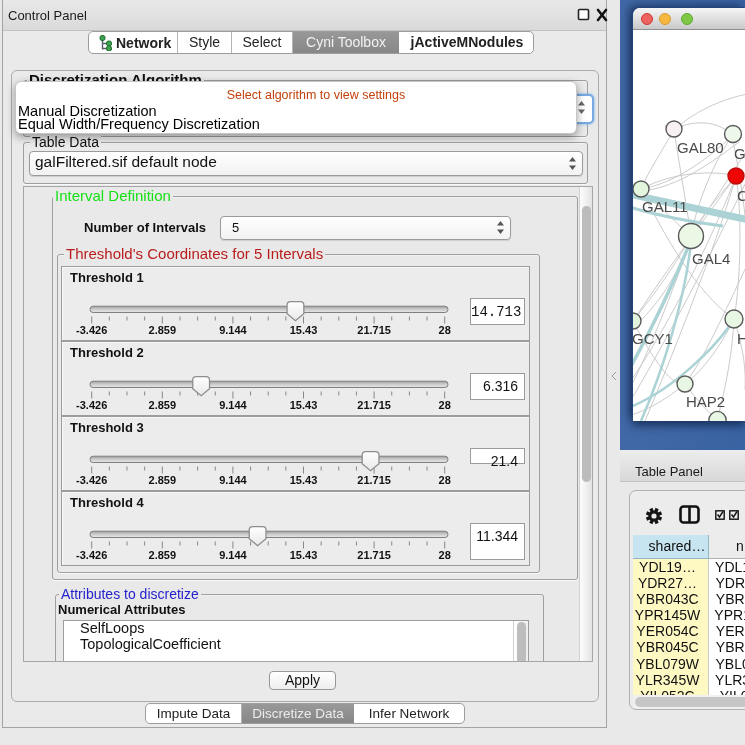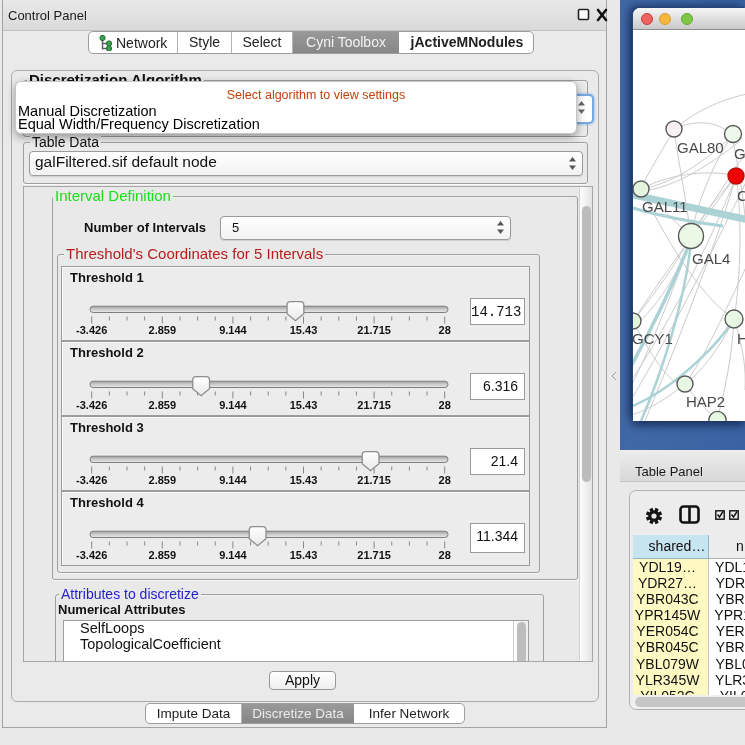--- a/index.html
+++ b/index.html
@@ -24,21 +24,21 @@
   </div>
 
   <div class="abs" style="left:85px;top:31px;width:446px;height:23px;background:#ffffff;border:1px solid #9d9d9d;border-radius:5px;box-sizing:border-box;overflow:hidden;font-size:14px;color:#222;">
     <div class="abs" style="left:0;top:0;width:89px;height:100%;border-right:1px solid #b5b5b5;box-sizing:border-box;">
       <svg class="abs" style="left:10px;top:3px" width="14" height="16" viewBox="0 0 14 16">
         <path d="M3.5 4 L3.5 14.5 M3.5 8.5 L8 8.5 M3.5 13.5 L8 13.5" stroke="#5d5d70" stroke-width="1.4" fill="none"></path>
         <rect x="1" y="0.5" width="5" height="5" rx="2" fill="#3fa04e" stroke="#1f7030" stroke-width="1"></rect>
         <rect x="7.5" y="6" width="5" height="5" rx="2" fill="#3fa04e" stroke="#1f7030" stroke-width="1"></rect>
         <rect x="7.5" y="11" width="5" height="5" rx="2" fill="#3fa04e" stroke="#1f7030" stroke-width="1"></rect>
       </svg>
-      <span class="abs" style="left:27px;top:3px;">Network</span>
+      <span class="abs" style="left:27px;top:3px;font-weight:bold;">Network</span>
     </div>
     <div class="abs" style="left:89px;top:0;width:54px;height:100%;border-right:1px solid #b5b5b5;box-sizing:border-box;text-align:center;line-height:21px;">Style</div>
     <div class="abs" style="left:143px;top:0;width:61px;height:100%;border-right:1px solid #b5b5b5;box-sizing:border-box;text-align:center;line-height:21px;">Select</div>
     <div class="abs" style="left:204px;top:0;width:106px;height:100%;background:linear-gradient(#989898,#878787);color:#f2f2f2;text-align:center;line-height:21px;">Cyni Toolbox</div>
     <div class="abs" style="left:310px;top:0;width:136px;height:100%;text-align:center;line-height:21px;font-weight:bold;">jActiveMNodules</div>
   </div>
 
   <div class="abs" style="left:8px;top:70px;width:586px;height:630px;background:#eaeaea;border:1px solid #ababab;border-radius:6px;"></div>
 
   <div class="grp" style="left:20px;top:80px;width:563px;height:55px;"></div>
@@ -213,21 +213,21 @@
           <line x1="365.05" y1="23.5" x2="365.05" y2="27.5" stroke="#878787" stroke-width="1"></line>
           <line x1="382.70" y1="23.5" x2="382.70" y2="30.5" stroke="#878787" stroke-width="1"></line>
             <text x="29.7" y="41" text-anchor="middle" font-size="11" font-weight="bold" fill="#111">-3.426</text>
           <text x="100.3" y="41" text-anchor="middle" font-size="11" font-weight="bold" fill="#111">2.859</text>
           <text x="170.9" y="41" text-anchor="middle" font-size="11" font-weight="bold" fill="#111">9.144</text>
           <text x="241.5" y="41" text-anchor="middle" font-size="11" font-weight="bold" fill="#111">15.43</text>
           <text x="312.1" y="41" text-anchor="middle" font-size="11" font-weight="bold" fill="#111">21.715</text>
           <text x="382.7" y="41" text-anchor="middle" font-size="11" font-weight="bold" fill="#111">28</text>
             <path d="M300.17 20.70 L300.17 12.20 Q300.17 8.70 303.67 8.70 L313.47 8.70 Q316.97 8.70 316.97 12.20 L316.97 20.70 L308.57 27.70 Z" fill="url(#tg3)" stroke="#8d8d8d" stroke-width="1.3"></path>
           </svg>
-          <div class="abs" style="left:408px;top:31px;width:55px;height:27px;background:#fff;border:1px solid #9b9b9b;box-sizing:border-box;font-size:14px;color:#111;text-align:right;line-height:25px;"><span style="padding-right:6px;">21.4</span></div>
+          <div class="abs" style="left:408px;top:31px;width:55px;height:16px;background:#fff;border:1px solid #9b9b9b;box-sizing:border-box;font-size:14px;color:#111;text-align:right;line-height:25px;"><span style="padding-right:6px;">21.4</span></div>
         </div>
     <div class="abs" style="left:37px;top:304px;width:469px;height:75px;background:#ececec;border:1px solid #9c9c9c;box-sizing:border-box;box-shadow:inset 1px 1px 0 #f8f8f8;">
           <div class="abs" style="left:8px;top:2.5px;font-size:13px;font-weight:bold;color:#111;">Threshold 4</div>
           <svg class="abs" style="left:0;top:26px;" width="469" height="48" viewBox="0 0 469 48" font-family="Liberation Sans, sans-serif">
             <defs>
             <linearGradient id="tg4" x1="0" y1="0" x2="0" y2="1">
               <stop offset="0" stop-color="#ffffff"></stop>
               <stop offset="1" stop-color="#e8e8e8"></stop>
             </linearGradient>
             <linearGradient id="tr4" x1="0" y1="0" x2="0" y2="1">
@@ -259,21 +259,21 @@
           <line x1="365.05" y1="23.5" x2="365.05" y2="27.5" stroke="#878787" stroke-width="1"></line>
           <line x1="382.70" y1="23.5" x2="382.70" y2="30.5" stroke="#878787" stroke-width="1"></line>
             <text x="29.7" y="41" text-anchor="middle" font-size="11" font-weight="bold" fill="#111">-3.426</text>
           <text x="100.3" y="41" text-anchor="middle" font-size="11" font-weight="bold" fill="#111">2.859</text>
           <text x="170.9" y="41" text-anchor="middle" font-size="11" font-weight="bold" fill="#111">9.144</text>
           <text x="241.5" y="41" text-anchor="middle" font-size="11" font-weight="bold" fill="#111">15.43</text>
           <text x="312.1" y="41" text-anchor="middle" font-size="11" font-weight="bold" fill="#111">21.715</text>
           <text x="382.7" y="41" text-anchor="middle" font-size="11" font-weight="bold" fill="#111">28</text>
             <path d="M187.21 20.70 L187.21 12.20 Q187.21 8.70 190.71 8.70 L200.51 8.70 Q204.01 8.70 204.01 12.20 L204.01 20.70 L195.61 27.70 Z" fill="url(#tg4)" stroke="#8d8d8d" stroke-width="1.3"></path>
           </svg>
-          <div class="abs" style="left:408px;top:31px;width:55px;height:30px;background:#fff;border:1px solid #9b9b9b;box-sizing:border-box;font-size:14px;color:#111;text-align:right;line-height:25px;"><span style="padding-right:6px;">11.344</span></div>
+          <div class="abs" style="left:408px;top:31px;width:55px;height:37px;background:#fff;border:1px solid #9b9b9b;box-sizing:border-box;font-size:14px;color:#111;text-align:right;line-height:25px;"><span style="padding-right:6px;">11.344</span></div>
         </div>
 
     <div class="grp" style="left:31px;top:407px;width:487px;height:80px;"></div>
     <div class="gtitle" style="left:35px;top:401px;color:#2522cc;font-size:14px;">Attributes to discretize</div>
     <div class="abs" style="left:34px;top:415px;font-size:13px;font-weight:bold;color:#111;">Numerical Attributes</div>
     <div class="abs" style="left:39px;top:433px;width:466px;height:44px;background:#fff;border:1px solid #9e9e9e;box-sizing:border-box;font-size:14.5px;color:#111;overflow:hidden;">
       <div style="padding-left:16px;height:15.5px;line-height:15.5px;">SelfLoops</div>
       <div style="padding-left:16px;height:15.5px;line-height:15.5px;">TopologicalCoefficient</div>
 
       <div class="abs" style="right:0;top:0;width:14px;height:100%;background:linear-gradient(90deg,#ffffff,#eeeeee);border-left:1px solid #cfcfcf;"></div>

